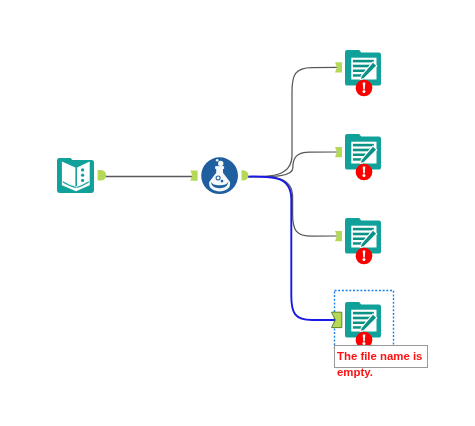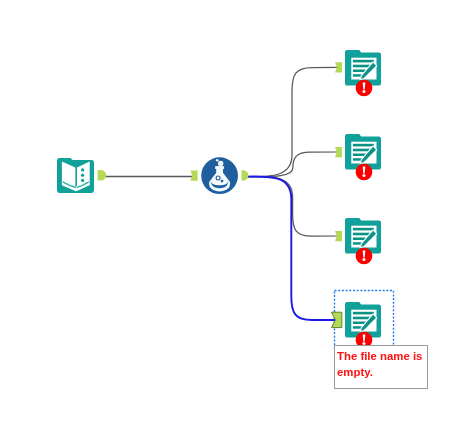--- a/index.html
+++ b/index.html
@@ -104,15 +104,15 @@
     <path d="M97.6 170.1 h3.4 a5.15 5.15 0 0 1 0 10.3 h-3.4 z" fill="#b5d957"></path>
     <path d="M190.3 170.5 h7.3 v10.2 h-7.3 l2.0 -5.1 z" fill="#b5d957"></path>
     <path d="M241.5 170.2 h1.8 a5.15 5.15 0 0 1 0 10.3 h-1.8 z" fill="#b5d957"></path>
     <path d="M335.0 62.3 h7.0 v10.3 h-7.0 l1.9 -5.15 z" fill="#b5d957"></path>
     <path d="M335.0 146.9 h7.0 v10.3 h-7.0 l1.9 -5.15 z" fill="#b5d957"></path>
     <path d="M335.0 230.9 h7.0 v10.3 h-7.0 l1.9 -5.15 z" fill="#b5d957"></path>
     <path d="M331.5 312.2 h10.3 v15.4 h-10.3 l3.9 -7.7 z" fill="#b5d957" stroke="#4c7a23" stroke-width="0.9" stroke-linejoin="round"></path>
   </g>
 </svg>
 
-<div class="tooltip-box" style="left:334px;top:345px;width:94px;height:44px;">
+<div class="tooltip-box" style="left:334px;top:345px;width:94px;height:23px;">
   <span>The file name is empty.</span>
 </div>
 
 </body></html>

